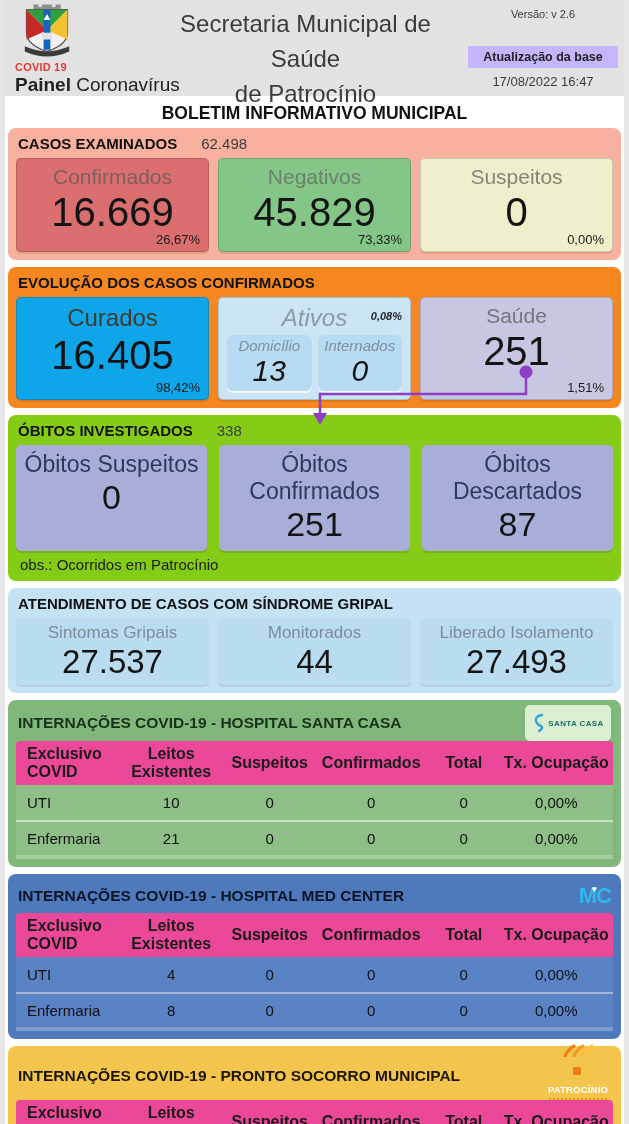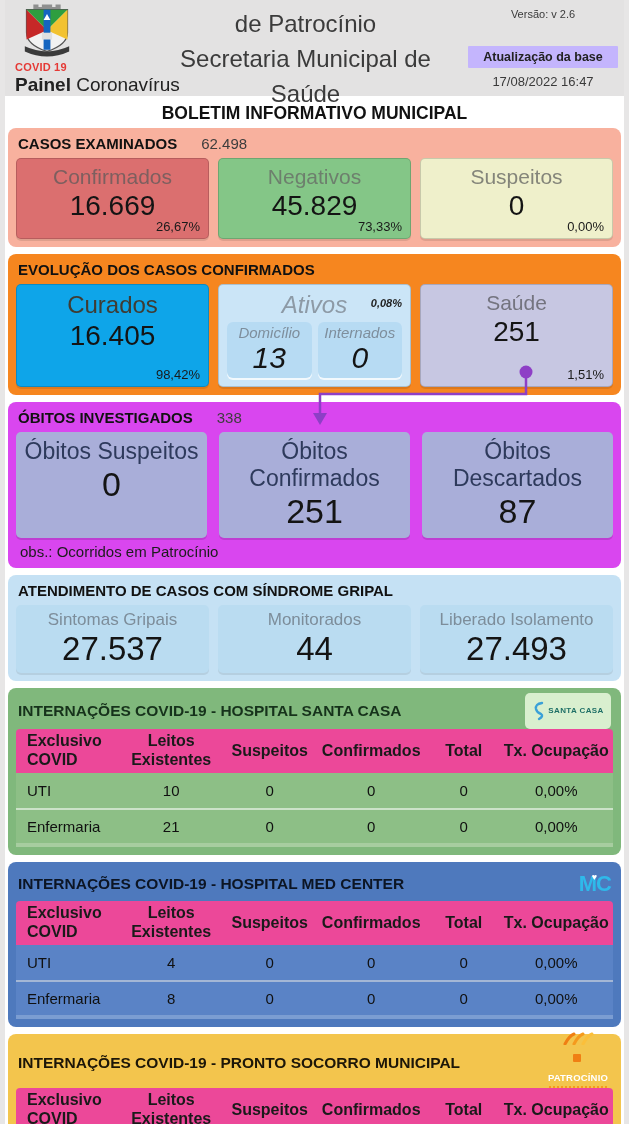--- a/index.html
+++ b/index.html
@@ -24,21 +24,21 @@
 
   
   .panel { margin:0 3px 7px 3px; border-radius:8px; padding:7px 8px 8px 8px; }
   .panel-head { display:flex; align-items:baseline; font-size:15px; margin:0 2px 6px 2px; }
   .panel-head .ttl { font-weight:bold; color:#111; }
   .panel-head .tot { margin-left:24px; color:#3d3d3d; }
   .cards { display:flex; gap:9px; }
   .card { flex:1; border-radius:5px; position:relative; padding:6px 8px 18px 8px; text-align:center;
           border:1px solid rgba(0,0,0,.16); box-shadow:0 2px 0 rgba(0,0,0,.10); }
   .card .lbl { font-size:21px; color:#757575; display:block; }
-  .card .val { font-size:28px; color:#141414; display:block; line-height:1.05; margin-top:2px; }
+  .card .val { font-size:40px; color:#141414; display:block; line-height:1.05; margin-top:2px; }
   .card .pct { position:absolute; right:8px; bottom:4px; font-size:13px; color:#1a1a1a; }
 
   
   .s1 { background:#f8b19e; }
   .card-conf { background:#db6f6f; } .card-conf .lbl { color:#7d5f5f; }
   .card-neg  { background:#84c687; } .card-neg .lbl { color:#6d7f6d; }
   .card-susp { background:#eff0cb; } .card-susp .lbl { color:#84857a; }
 
   
   .s2 { background:#f6861f; }
@@ -48,21 +48,21 @@
   .sub-row { display:flex; gap:6px; margin-top:3px; }
   .sub-card { flex:1; background:#b7dbf3; border-radius:6px; padding:2px 2px 4px 2px; box-shadow:0 2px 0 rgba(255,255,255,.75); }
   .sub-card .slbl { font-size:15px; color:#7e8e9c; display:block; }
   .sub-card .sval { font-size:30px; color:#141414; display:block; line-height:1.1; }
   .card-obt { background:#c7c7e2; } .card-obt .lbl { color:#74747f; }
 
   
   .overlay { position:absolute; left:0; top:0; width:629px; height:1124px; pointer-events:none; z-index:9; }
 
   
-  .s3 { background:#d946ef; }
+  .s3 { background:#84cc16; }
   .s3 .cards { gap:12px; }
   .card-inv { background:#a9aed9; border:none; box-shadow:0 2px 0 rgba(0,0,0,.12); padding:6px 6px 8px 6px; min-height:70px; }
   .card-inv .lbl { font-size:23px; color:#2e3a5c; }
   .card-inv .val { font-size:34px; }
   .num-pink { color:#f0679a; } .num-maroon { color:#8e2947; } .num-gold { color:#f2c43a; }
   .obs-note { font-size:15px; font-weight:normal; color:#1c1c1c; margin:5px 2px 0 4px; }
 
   
   .s4 { background:#c5e1f4; }
   .card-grip { background:#badcf1; border:none; box-shadow:0 2px 0 rgba(0,0,0,.08); padding:5px 6px 6px 6px; }
@@ -115,22 +115,22 @@
         <path d="M54,9 L30,33 L54,44 Z" fill="#f2c230"></path>
         <rect x="26" y="9" width="8" height="47" fill="#1565c0"></rect>
         <path d="M30,14 l4,7 h-8 Z" fill="#ffffff"></path>
         <rect x="24" y="36" width="12" height="8" fill="#e0e0e0"></rect>
         <path d="M4,52 Q30,64 56,52 L56,58 Q30,70 4,58 Z" fill="#3b3b3b"></path>
       </svg>
       <span class="covid-badge">COVID 19</span>
       <span class="panel-title"><b>Painel</b><span> Coronavírus</span></span>
     </div>
     <div class="hdr-center">
+      <div>Secretaria Municipal de Saúde</div>
       <div>de Patrocínio</div>
-      <div>Secretaria Municipal de Saúde</div>
     </div>
     <div class="hdr-right">
       <span class="version">Versão: v 2.6</span>
       <span class="update-band">Atualização da base</span>
       <span class="update-dt">17/08/2022 16:47</span>
     </div>
   </div>
 
   <div class="bulletin">BOLETIM INFORMATIVO MUNICIPAL</div>
 

